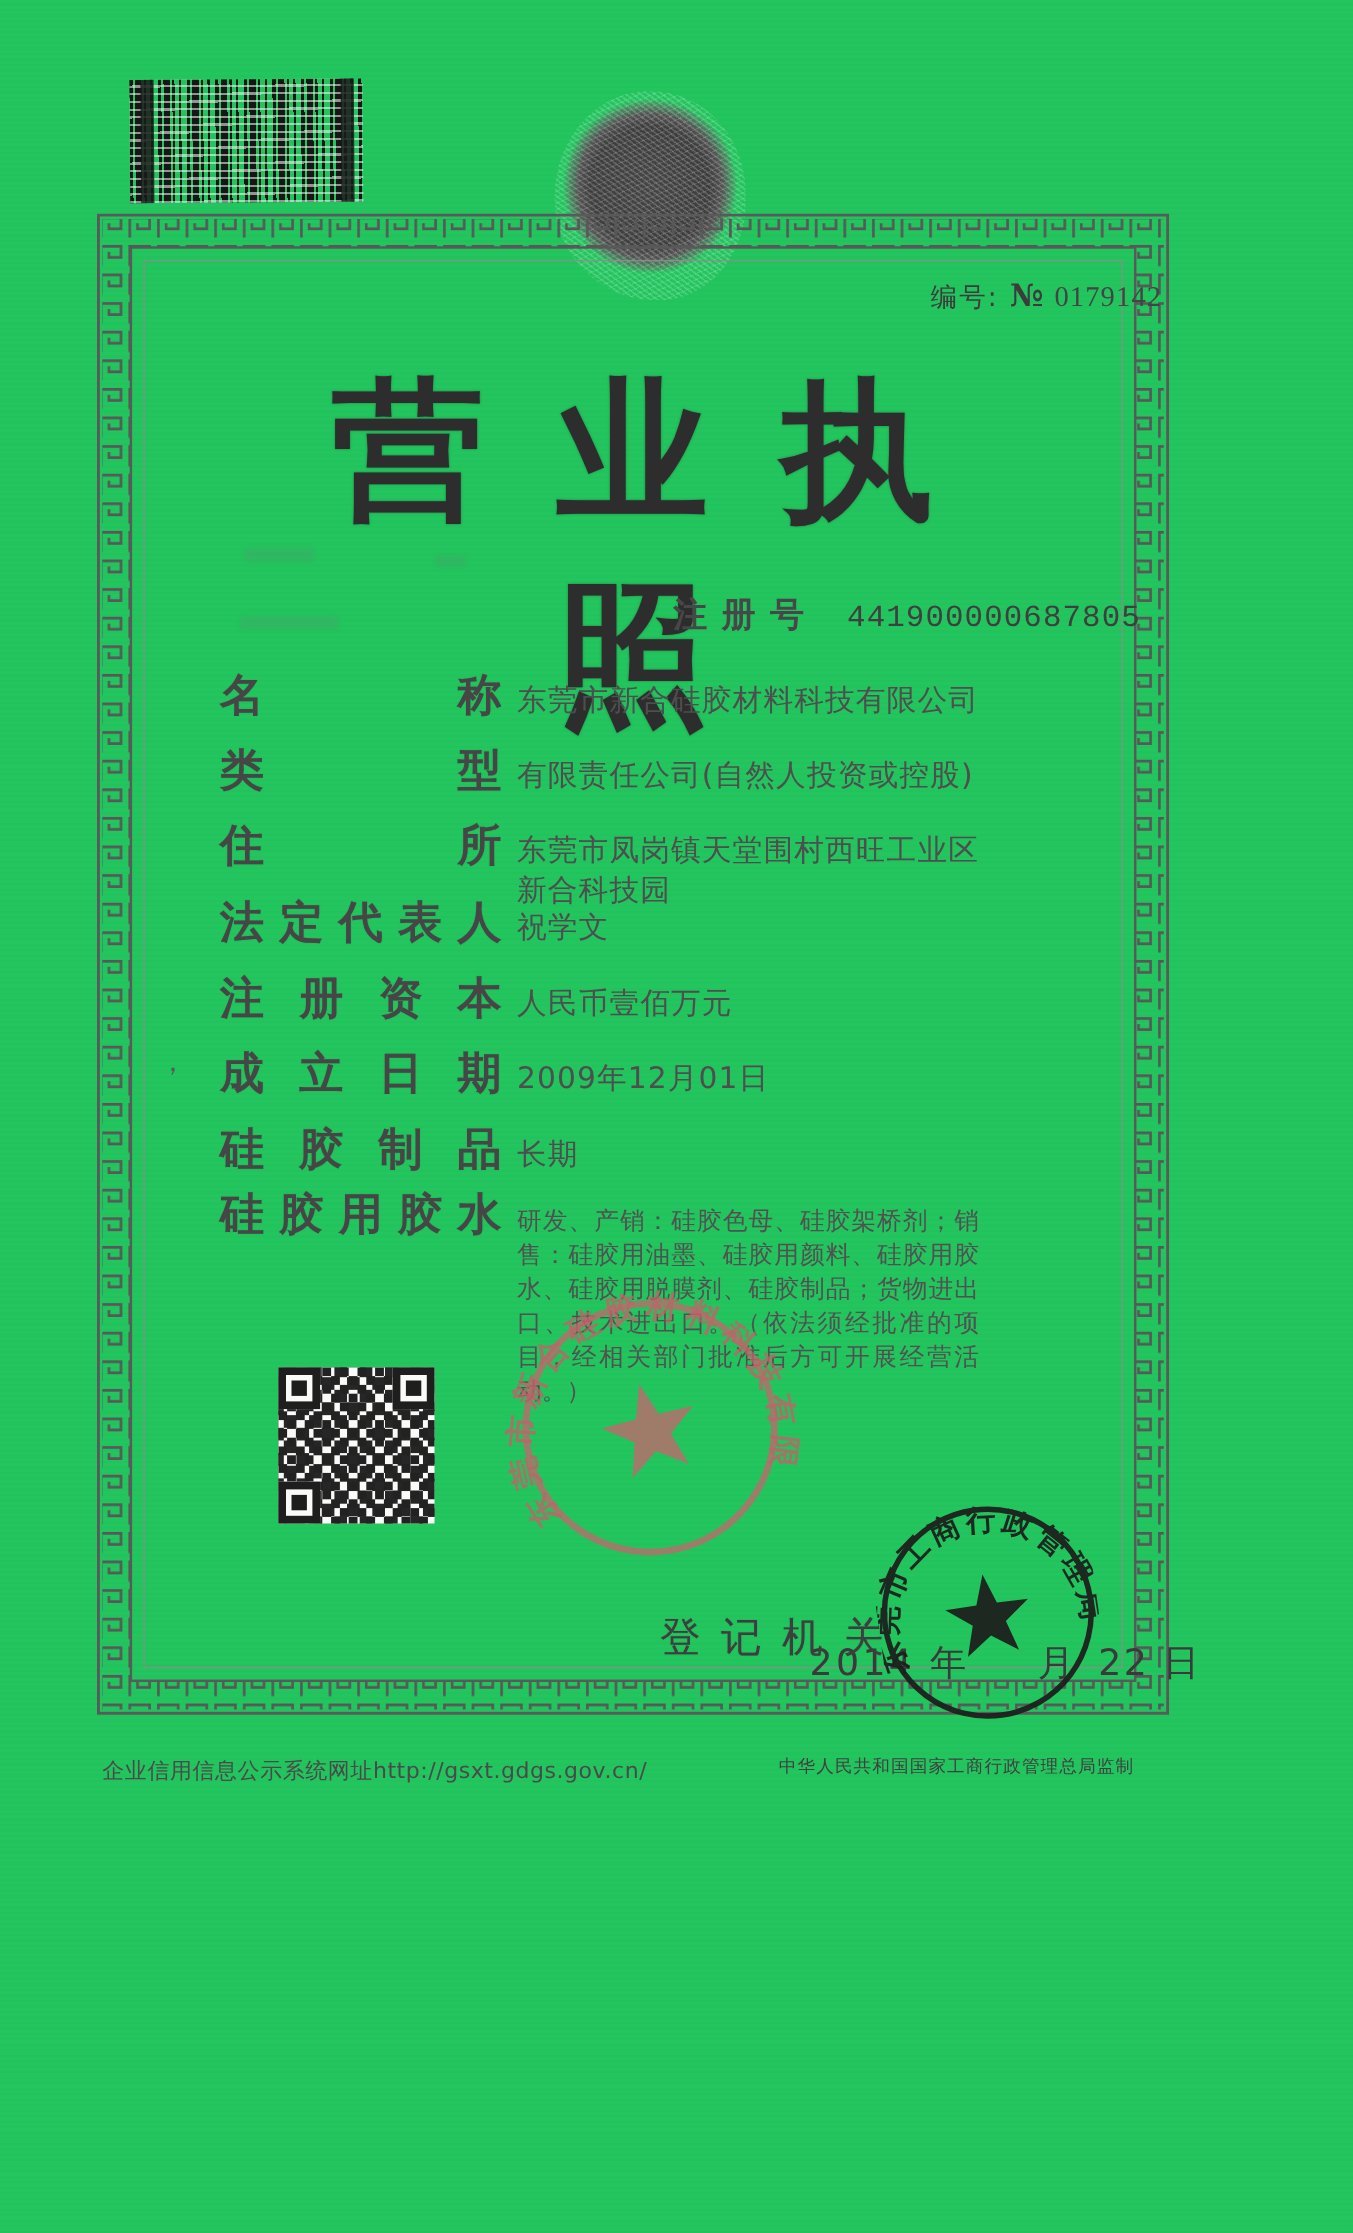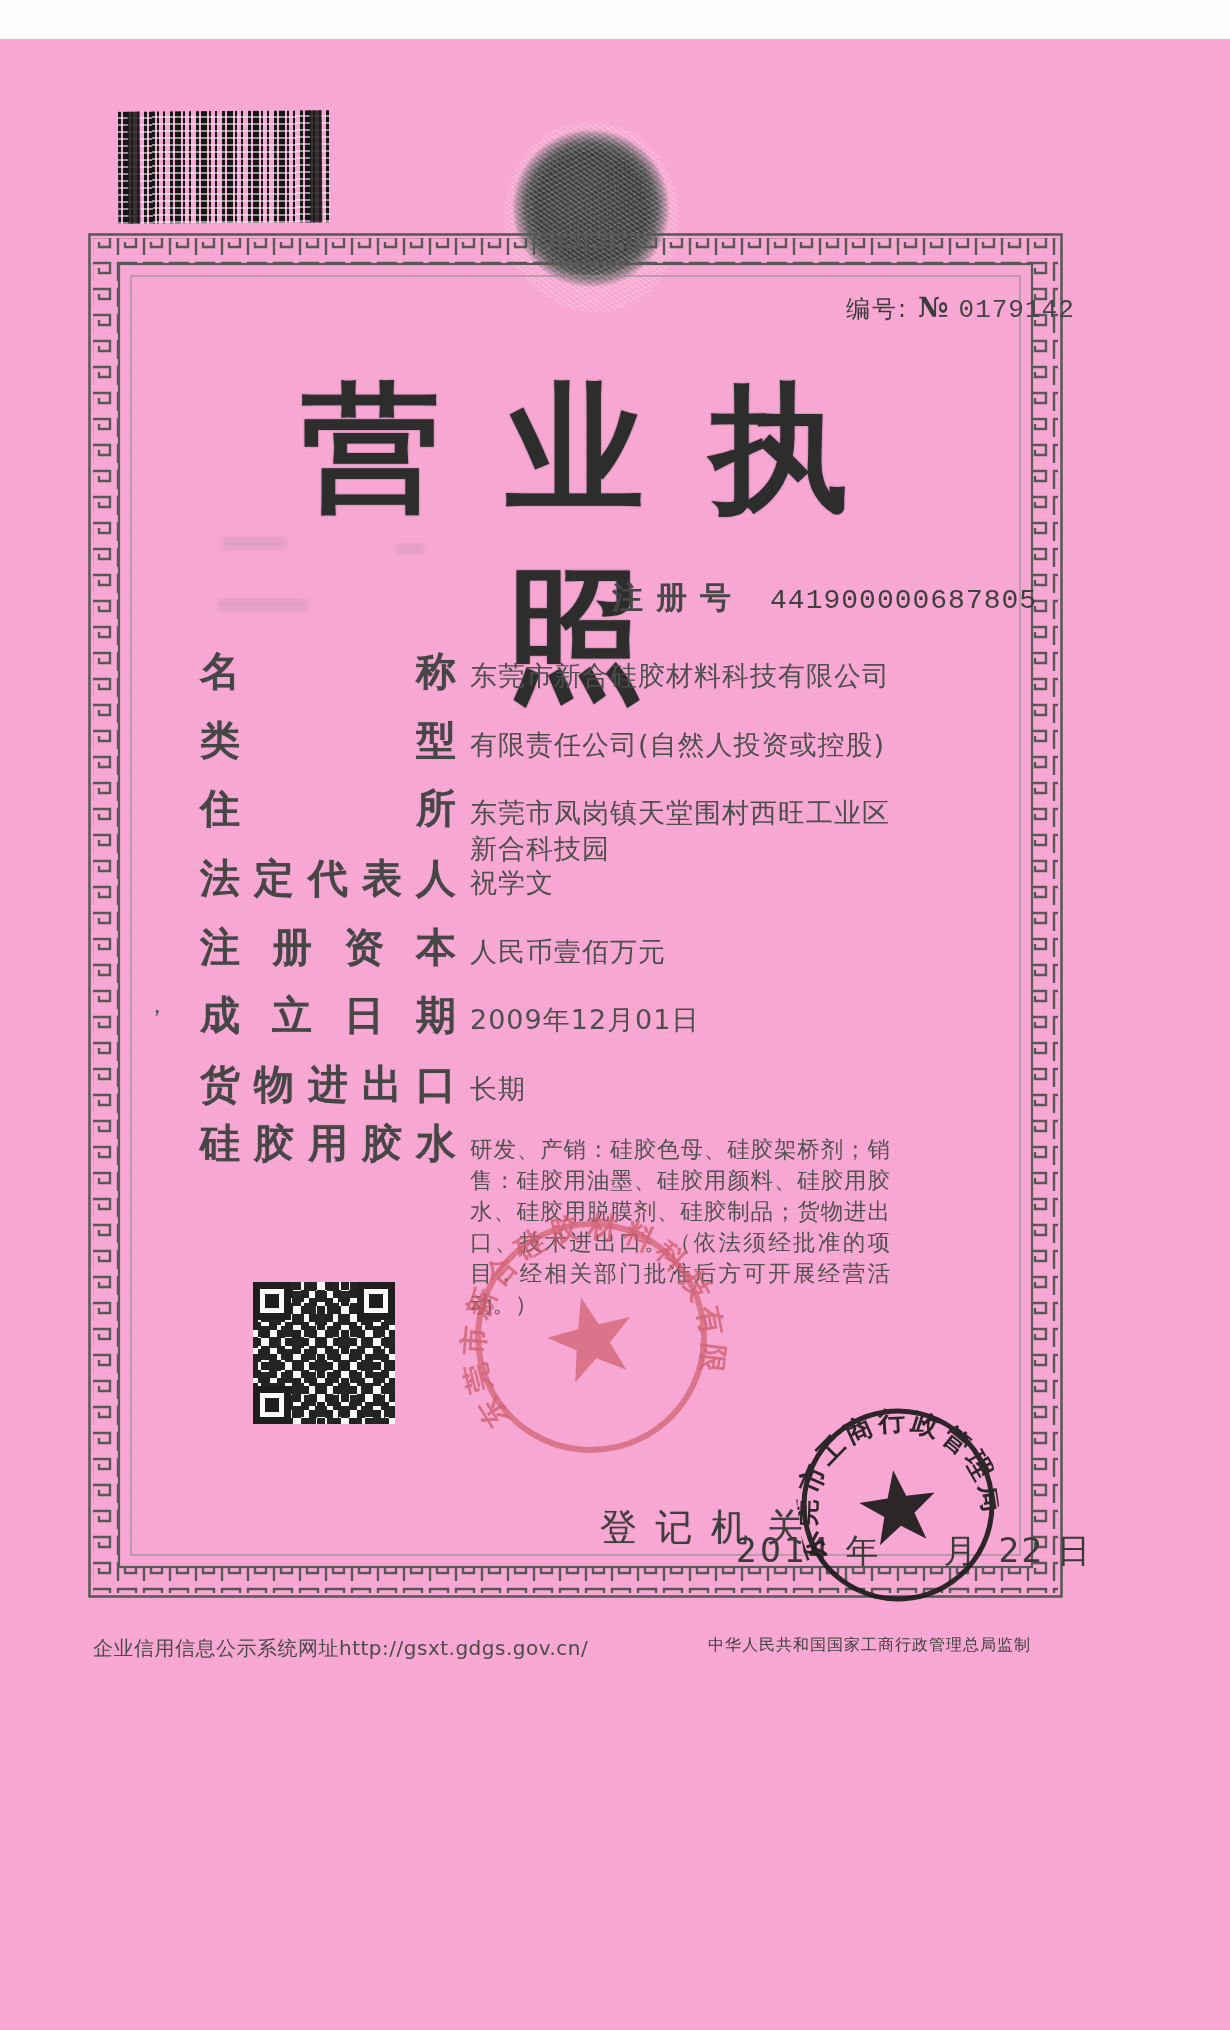--- a/index.html
+++ b/index.html
@@ -1,19 +1,19 @@
 <!DOCTYPE html>
 <html><head>
 <meta charset="utf-8">
 <style>
   * { margin:0; padding:0; box-sizing:border-box; }
   html,body { width:1230px; height:2030px; }
   body { background:#fdfdfc; font-family:"DejaVu Sans", sans-serif; position:relative; overflow:hidden; }
 
-  .page { position:absolute; inset:0; background:#f9a8d4;margin-top:39px; }
+  .page { position:absolute; inset:0; background:#22c55e; }
   .page::after{ content:""; position:absolute; inset:0; pointer-events:none;
     background:repeating-linear-gradient(0deg, rgba(0,0,0,.012) 0 2px, transparent 2px 5px); }
 
   
   .barcode { position:absolute; left:118px; top:72px; width:212px; height:112px;
     transform:rotate(-.4deg);
     background:
       repeating-linear-gradient(0deg, rgba(252,252,250,.55) 0 2px, transparent 2px 7px),
       repeating-linear-gradient(90deg, #161616 0 3px, transparent 3px 5px, #161616 5px 11px,
         transparent 11px 13px, #161616 13px 15px, transparent 15px 19px, #161616 19px 21px, transparent 21px 26px);
@@ -32,21 +32,21 @@
                repeating-linear-gradient(-24deg, rgba(255,255,255,.12) 0 1px, transparent 1px 5px); }
 
   
   .frame { position:absolute; left:88px; top:194px; width:975px; height:1365px; }
 
   
   .serial { position:absolute; left:846px; top:252px; display:flex; align-items:baseline; gap:10px;
     color:#3c3c3c; z-index:3; }
   .serial .lbl { font-size:24px; letter-spacing:2px; }
   .serial .numero { font-family:"DejaVu Serif", serif; font-weight:bold; font-size:28px; }
-  .serial .digits { font-family:Liberation Mono, monospace; font-size:26px; letter-spacing:1px; color:#444; }
+  .serial .digits { font-family:Liberation Serif, serif; font-size:26px; letter-spacing:1px; color:#444; }
 
   
   .title { position:absolute; left:140px; top:318px; width:870px; text-align:center;
     font-size:138px; font-weight:900; letter-spacing:.48em; padding-left:.48em;
     color:#2d2d2d; text-shadow:0 0 2px rgba(45,45,45,.55); z-index:3; }
 
   
   .regno { position:absolute; left:612px; top:538px; display:flex; align-items:baseline; gap:26px; z-index:3; }
   .regno .lbl { font-size:31px; letter-spacing:.42em; color:#474747; font-weight:700; }
   .regno .num { font-family:Liberation Mono, monospace; font-size:28px; color:#3f3f3f; letter-spacing:1px; }
@@ -151,21 +151,21 @@
     </div>
     <div class="frow" style="top:276px">
       <span class="flabel">注册资本</span>
       <span class="fvalue">人民币壹佰万元</span>
     </div>
     <div class="frow" style="top:344px">
       <span class="flabel">成立日期</span>
       <span class="fvalue">2009年12月01日</span>
     </div>
     <div class="frow" style="top:413px">
-      <span class="flabel">货物进出口</span>
+      <span class="flabel">硅胶制品</span>
       <span class="fvalue">长期</span>
     </div>
     <div class="frow" style="top:472px">
       <span class="flabel">硅胶用胶水</span>
       <span class="fvalue scope">研发、产销：硅胶色母、硅胶架桥剂；销售：硅胶用油墨、硅胶用颜料、硅胶用胶水、硅胶用脱膜剂、硅胶制品；货物进出口、技术进出口。（依法须经批准的项目，经相关部门批准后方可开展经营活动。）</span>
     </div>
   </div>
 
   <div class="qr">
     <div class="finder tl"></div>

